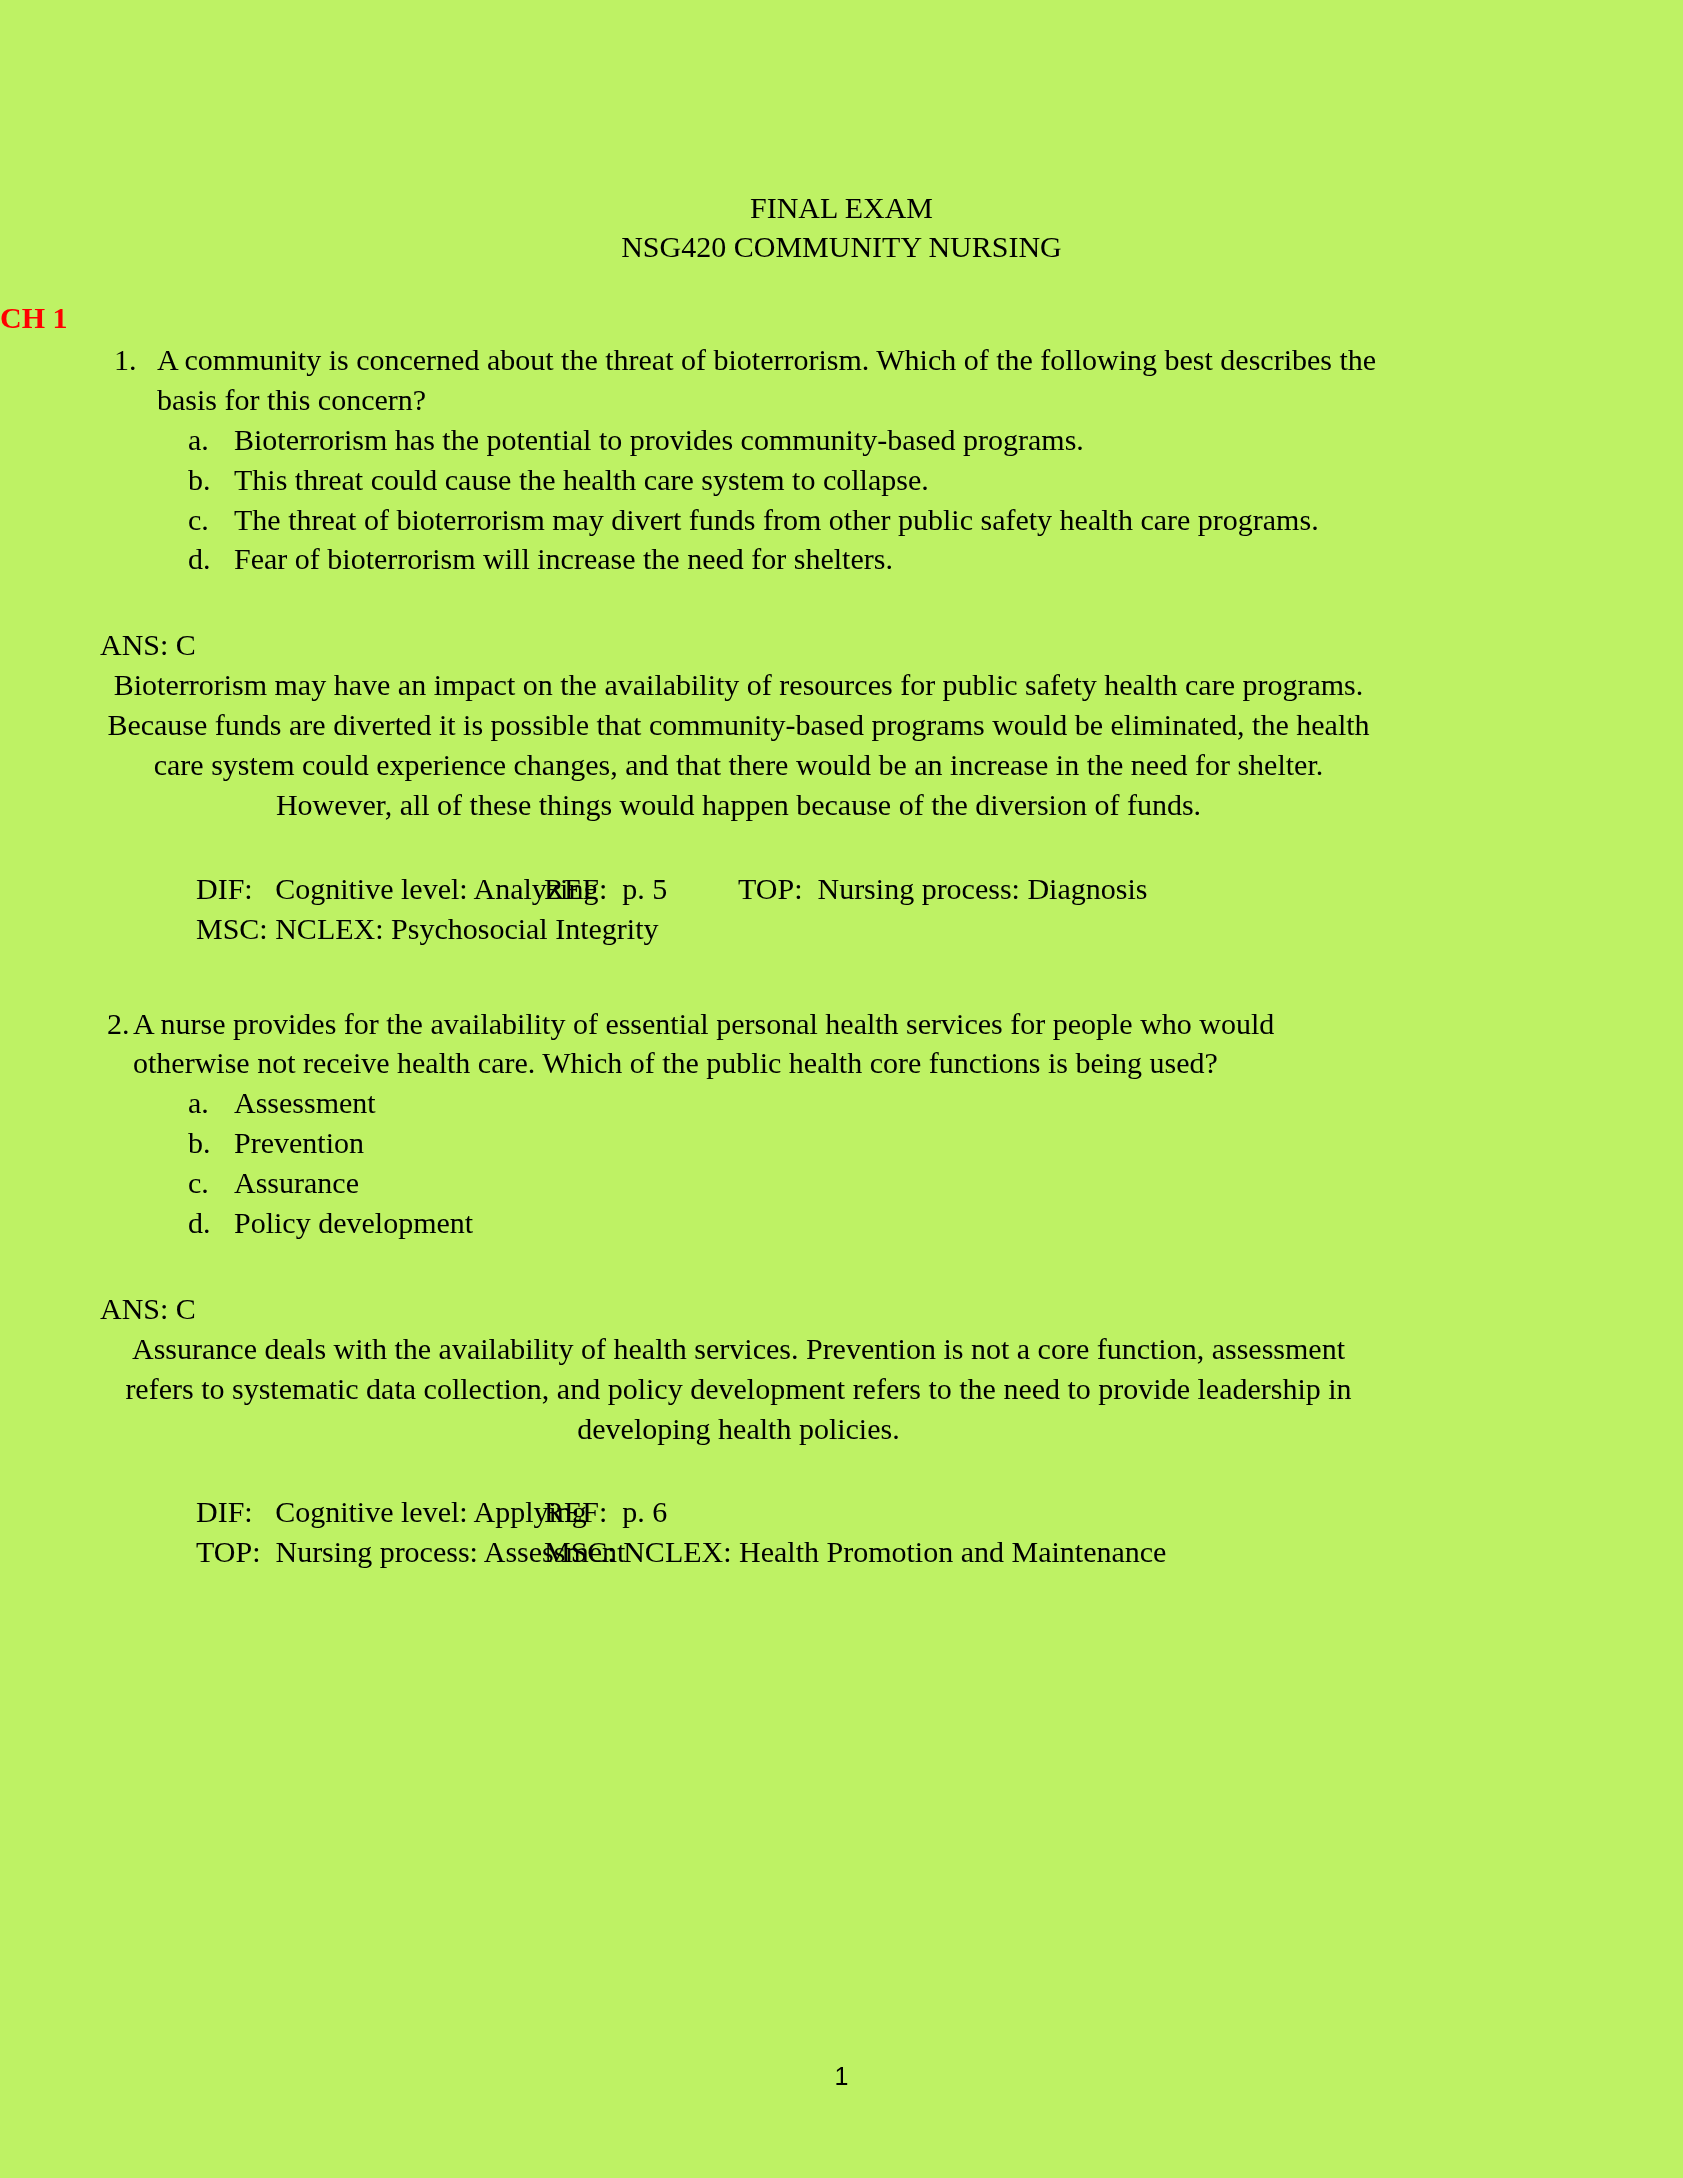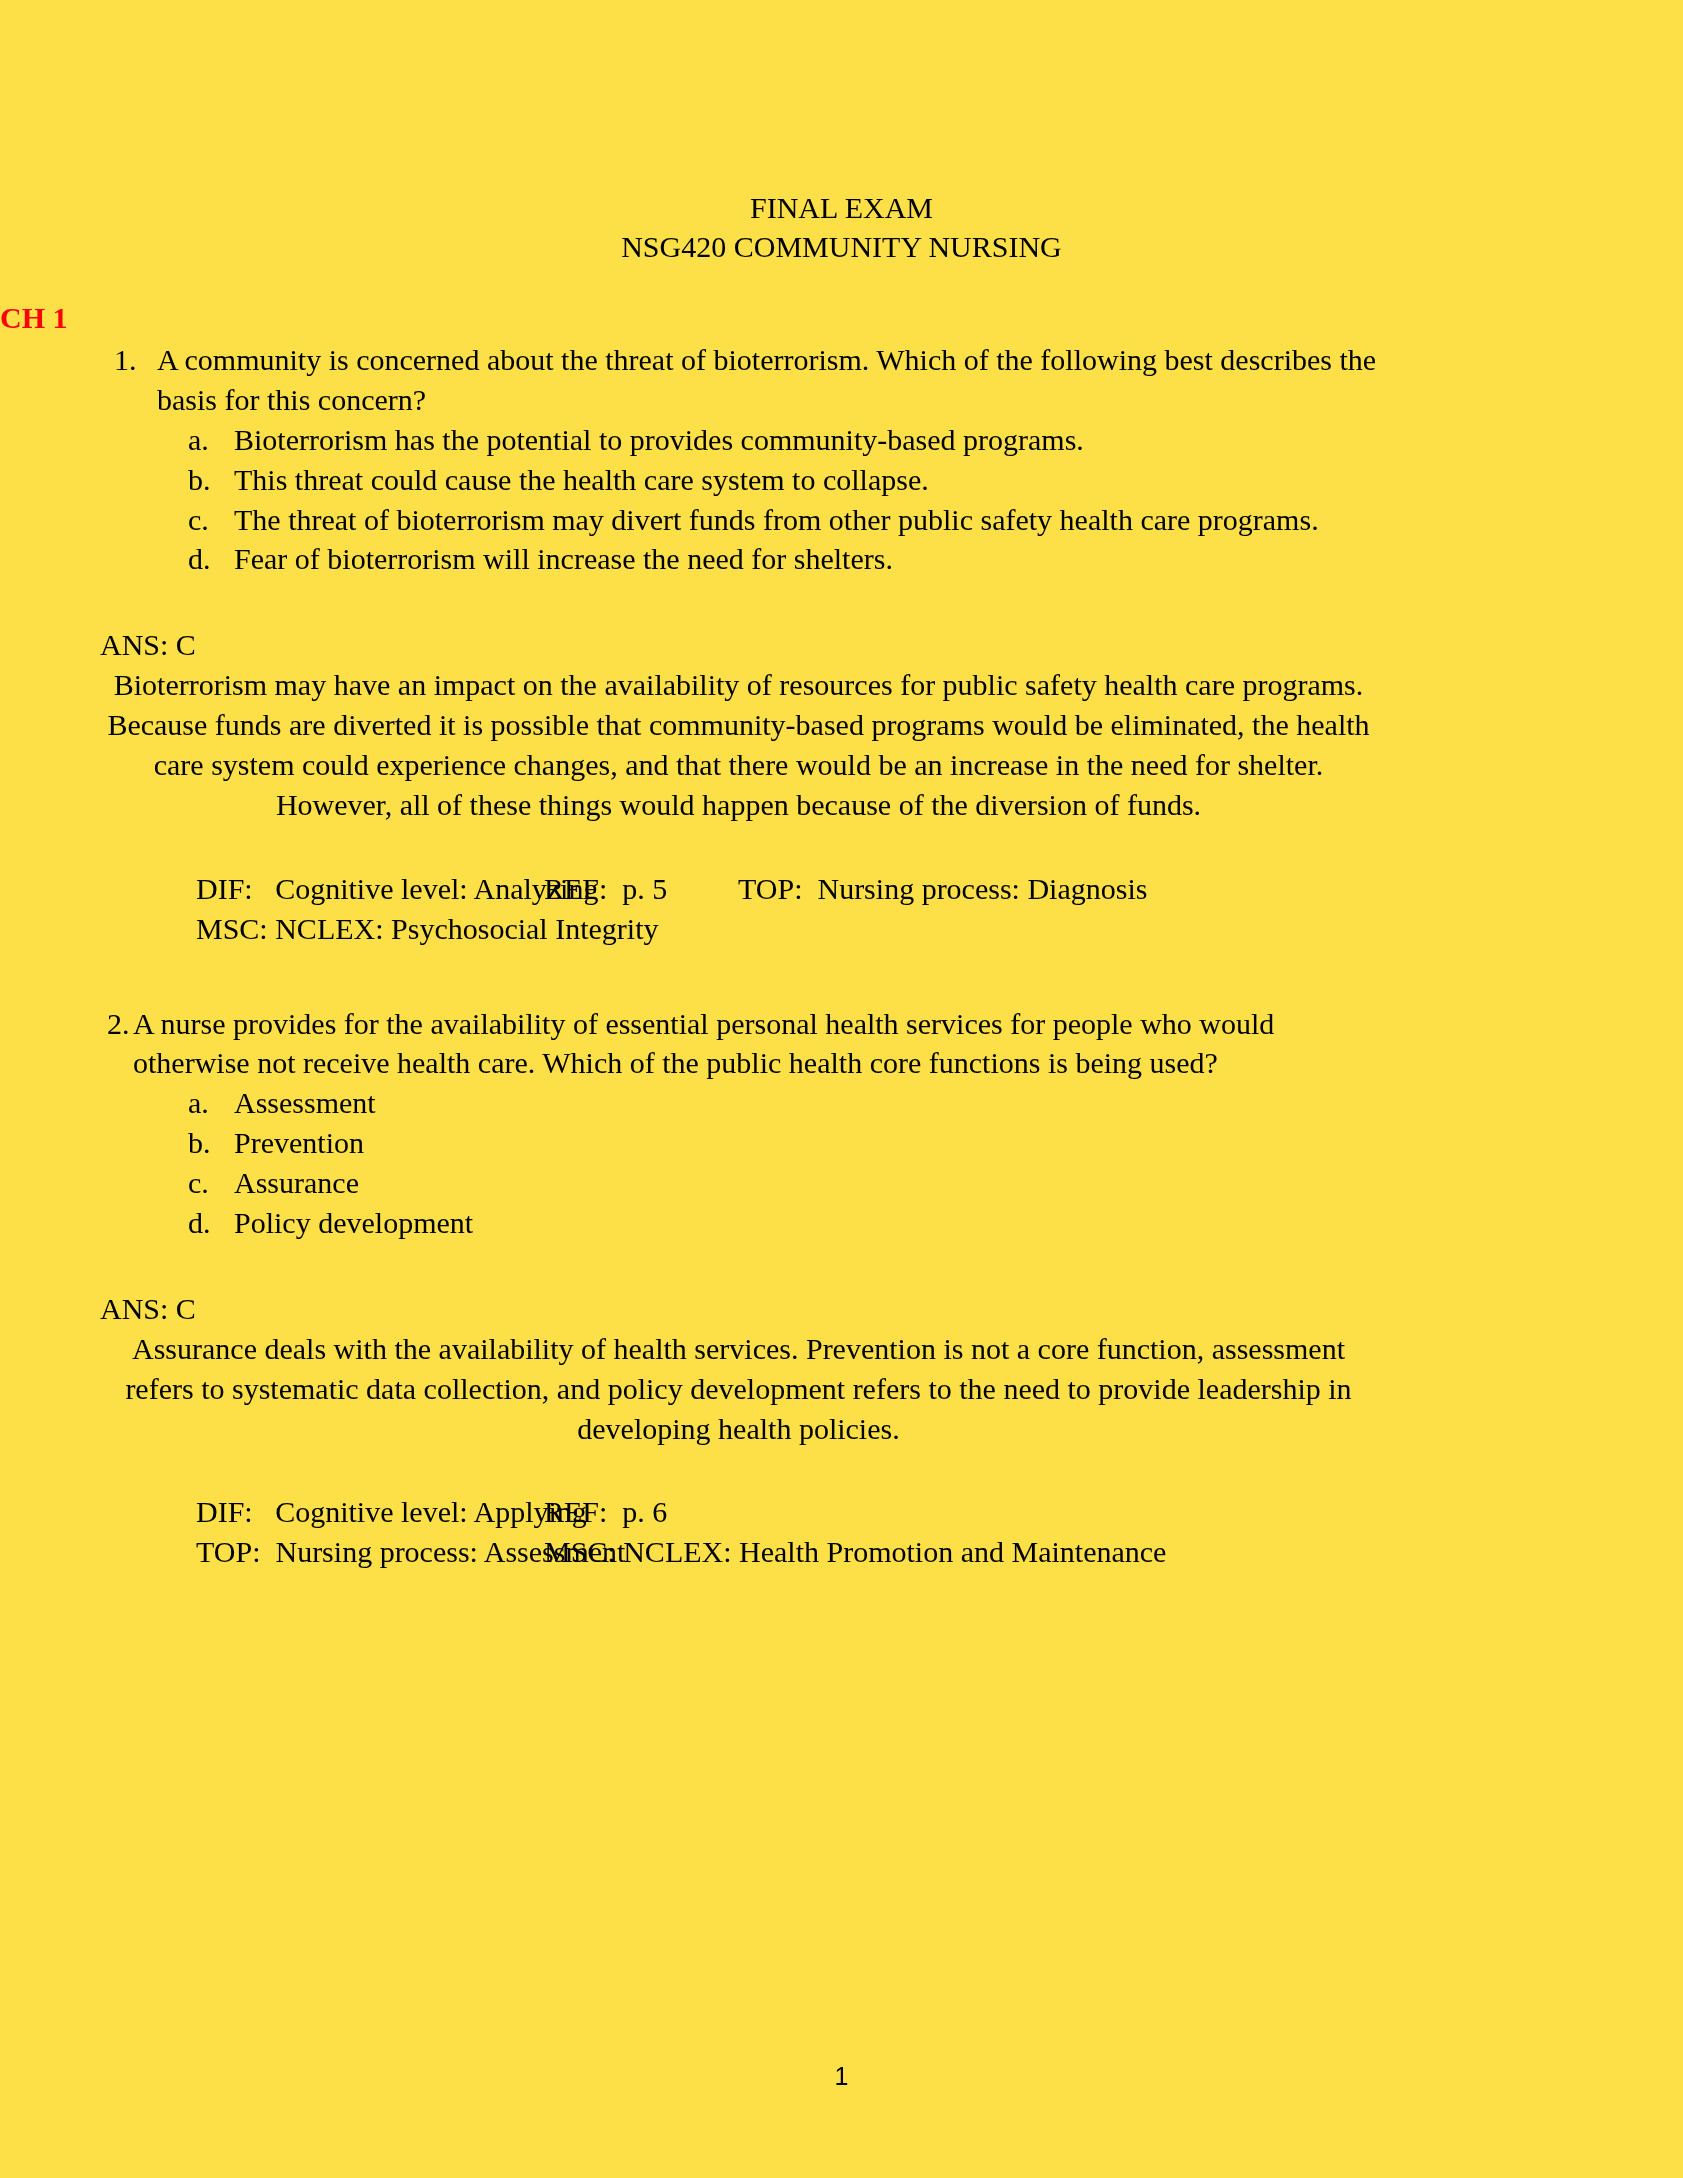--- a/index.html
+++ b/index.html
@@ -4,21 +4,21 @@
 <style>
   html, body {
     margin: 0;
     padding: 0;
     background: #ffffff;
   }
   .page {
     position: relative;
     width: 1683px;
     height: 2178px;
-    background: #fde047;
+    background: #bef264;
     font-family: "Liberation Serif", "DejaVu Serif", serif;
     color: #000000;
     box-sizing: border-box;
     overflow: hidden;
   }
 
   .doc-body {
     position: absolute;
     left: 0;
     top: 0;

